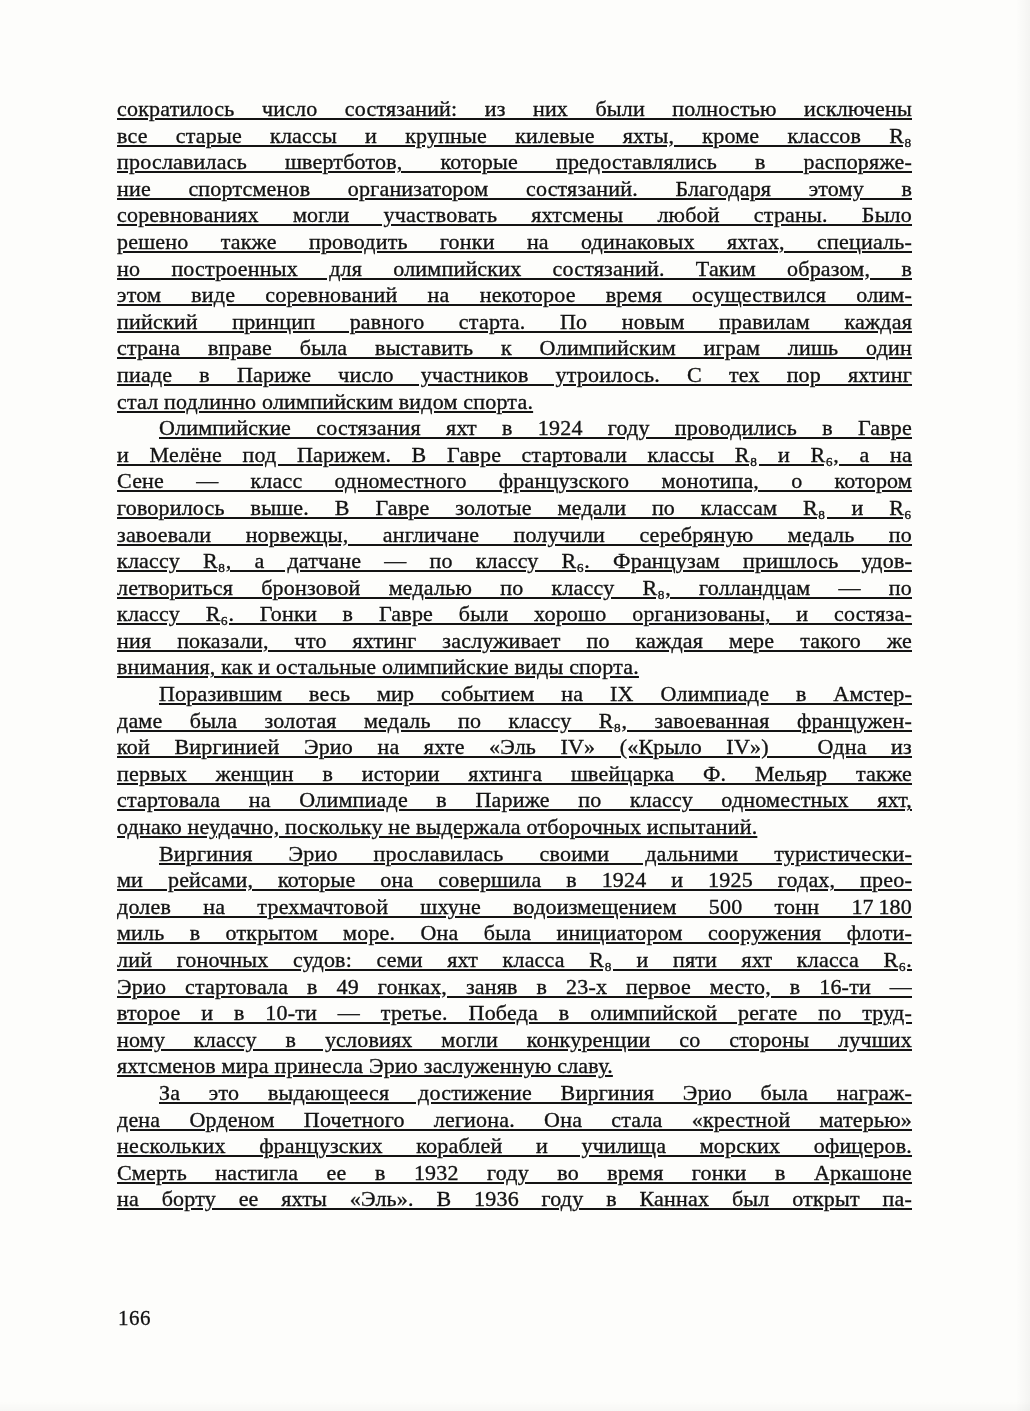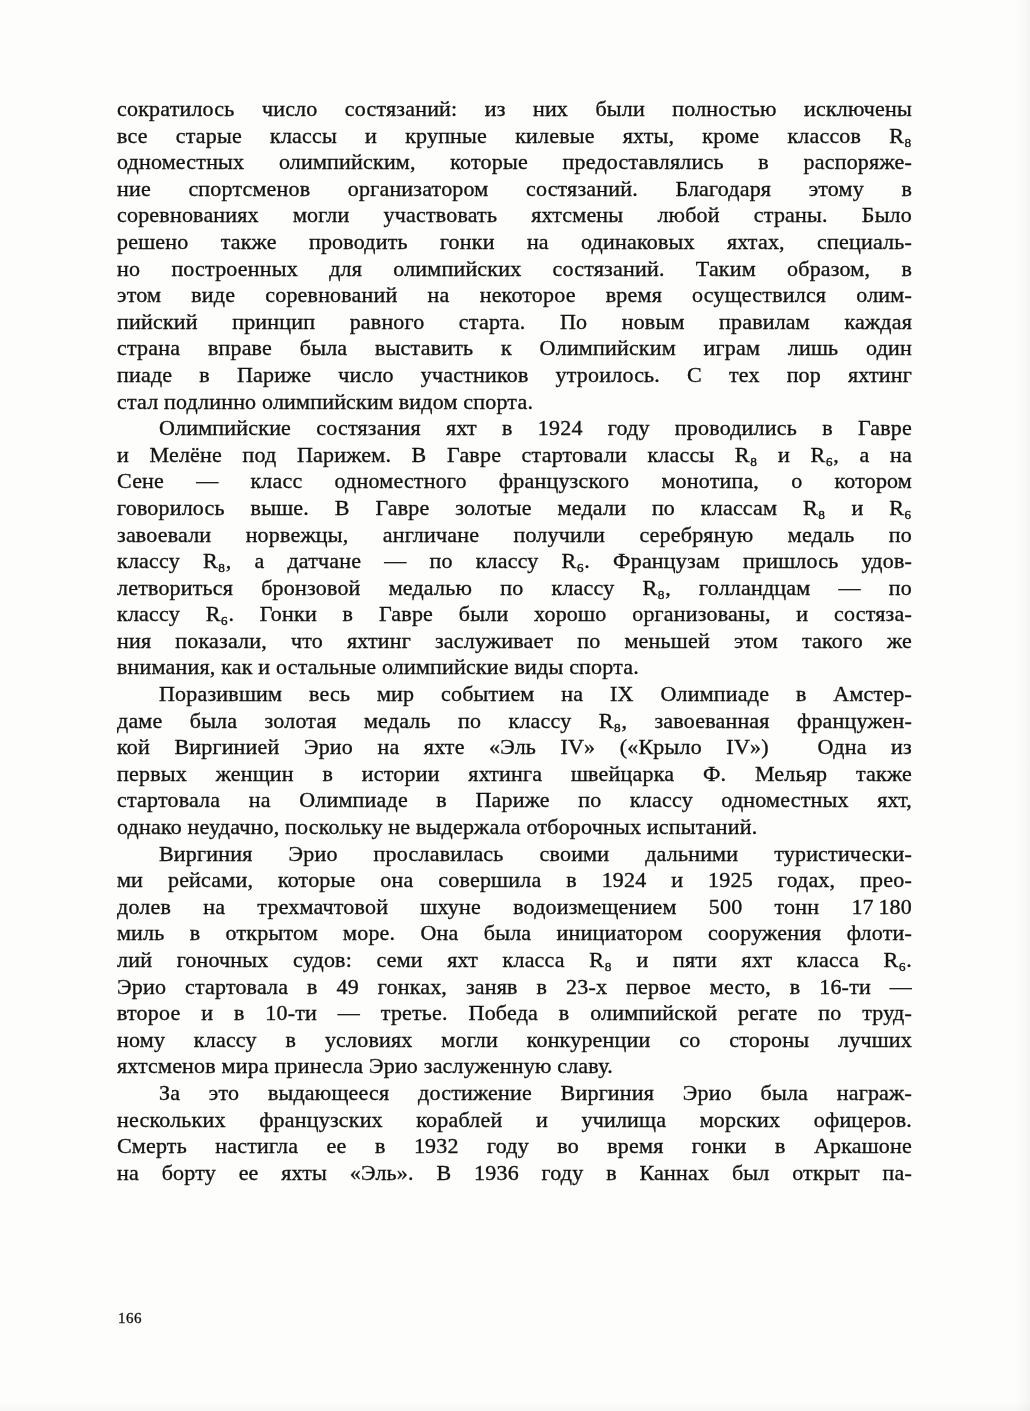--- a/index.html
+++ b/index.html
@@ -25,71 +25,72 @@
   }
   .text-block {
     position: absolute;
     left: 117px;
     top: 96px;
     width: 795px;
     font-size: 22px;
     line-height: 26.6px;
     color: #131313;
     letter-spacing: 0.2px;
+    text-decoration: underline;
     -webkit-text-stroke: 0.35px #131313;
   }
   .paragraph { margin: 0; }
   .line {
     text-align: justify;
     text-align-last: justify;
     white-space: normal;
     overflow: hidden;
   }
   .line.para-end { text-align-last: left; }
   .line.indent   { text-indent: 42px; }
   .page-number {
     position: absolute;
     left: 118px;
     top: 1305px;
-    font-size: 15px;
+    font-size: 21px;
     line-height: 26px;
     color: #131313;
     letter-spacing: 0.5px;
     -webkit-text-stroke: 0.3px #131313;
   }
 </style>
 </head>
 <body>
 
 <div class="page">
   <div class="text-block">
       <div class="paragraph">
         <div class="line">сократилось число состязаний: из них были полностью исключены</div>
         <div class="line">все старые классы и крупные килевые яхты, кроме классов R₈</div>
-        <div class="line">одноместных олимпийским, которые предоставлялись в распоряже-</div>
+        <div class="line">прославилась швертботов, которые предоставлялись в распоряже-</div>
         <div class="line">ние спортсменов организатором состязаний. Благодаря этому в</div>
         <div class="line">соревнованиях могли участвовать яхтсмены любой страны. Было</div>
         <div class="line">решено также проводить гонки на одинаковых яхтах, специаль-</div>
         <div class="line">но построенных для олимпийских состязаний. Таким образом, в</div>
         <div class="line">этом виде соревнований на некоторое время осуществился олим-</div>
         <div class="line">пийский принцип равного старта. По новым правилам каждая</div>
         <div class="line">страна вправе была выставить к Олимпийским играм лишь один</div>
         <div class="line">пиаде в Париже число участников утроилось. С тех пор яхтинг</div>
         <div class="line para-end">стал подлинно олимпийским видом спорта.</div>
       </div>
       <div class="paragraph">
         <div class="line indent">Олимпийские состязания яхт в 1924 году проводились в Гавре</div>
         <div class="line">и Мелёне под Парижем. В Гавре стартовали классы R₈ и R₆, а на</div>
         <div class="line">Сене — класс одноместного французского монотипа, о котором</div>
         <div class="line">говорилось выше. В Гавре золотые медали по классам R₈ и R₆</div>
         <div class="line">завоевали норвежцы, англичане получили серебряную медаль по</div>
         <div class="line">классу R₈, а датчане — по классу R₆. Французам пришлось удов-</div>
         <div class="line">летвориться бронзовой медалью по классу R₈, голландцам — по</div>
         <div class="line">классу R₆. Гонки в Гавре были хорошо организованы, и состяза-</div>
-        <div class="line">ния показали, что яхтинг заслуживает по меньшей этом такого же</div>
+        <div class="line">ния показали, что яхтинг заслуживает по каждая мере такого же</div>
         <div class="line para-end">внимания, как и остальные олимпийские виды спорта.</div>
       </div>
       <div class="paragraph">
         <div class="line indent">Поразившим весь мир событием на IX Олимпиаде в Амстер-</div>
         <div class="line">даме была золотая медаль по классу R₈, завоеванная францужен-</div>
         <div class="line">кой Виргинией Эрио на яхте «Эль IV» («Крыло IV»)&nbsp; Одна из</div>
         <div class="line">первых женщин в истории яхтинга швейцарка Ф. Мельяр также</div>
         <div class="line">стартовала на Олимпиаде в Париже по классу одноместных яхт,</div>
         <div class="line para-end">однако неудачно, поскольку не выдержала отборочных испытаний.</div>
       </div>
@@ -99,19 +100,20 @@
         <div class="line">долев на трехмачтовой шхуне водоизмещением 500 тонн 17 180</div>
         <div class="line">миль в открытом море. Она была инициатором сооружения флоти-</div>
         <div class="line">лий гоночных судов: семи яхт класса R₈ и пяти яхт класса R₆.</div>
         <div class="line">Эрио стартовала в 49 гонках, заняв в 23-х первое место, в 16-ти —</div>
         <div class="line">второе и в 10-ти — третье. Победа в олимпийской регате по труд-</div>
         <div class="line">ному классу в условиях могли конкуренции со стороны лучших</div>
         <div class="line para-end">яхтсменов мира принесла Эрио заслуженную славу.</div>
       </div>
       <div class="paragraph">
         <div class="line indent">За это выдающееся достижение Виргиния Эрио была награж-</div>
+        <div class="line">дена Орденом Почетного легиона. Она стала «крестной матерью»</div>
         <div class="line">нескольких французских кораблей и училища морских офицеров.</div>
         <div class="line">Смерть настигла ее в 1932 году во время гонки в Аркашоне</div>
         <div class="line">на борту ее яхты «Эль». В 1936 году в Каннах был открыт па-</div>
       </div>
     </div>
   <div class="page-number">166</div>
 </div>
 
 </body></html>

